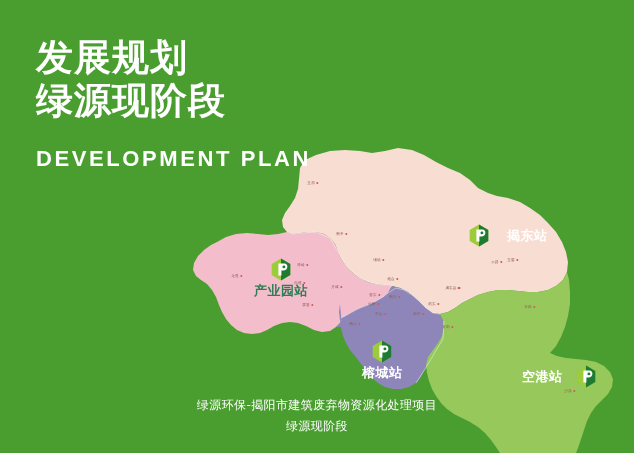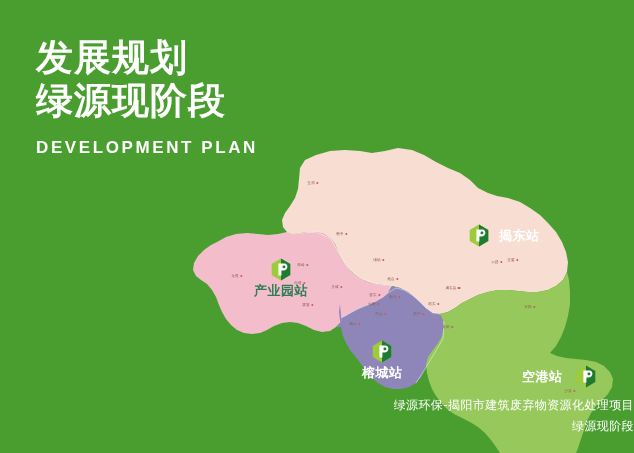--- a/index.html
+++ b/index.html
@@ -32,24 +32,24 @@
   .title-line {
     font-family: "DejaVu Sans", "Liberation Sans", sans-serif;
     font-weight: bold;
     font-size: 37px;
     line-height: 43px;
     color: #ffffff;
     letter-spacing: 1px;
     white-space: nowrap;
   }
   #subtitle-en {
-    margin-top: 16px;
+    margin-top: 24px;
     font-family: "Liberation Sans", "DejaVu Sans", sans-serif;
     font-weight: bold;
-    font-size: 17px;
+    font-size: 22px;
     letter-spacing: 2.6px;
     color: #ffffff;
     white-space: nowrap;
   }
 
   
   #map-wrap {
     position: absolute;
     left: 0;
     top: 0;
@@ -76,21 +76,21 @@
     height: 23px;
     flex: 0 0 auto;
     display: block;
   }
   .station .st-label {
     font-family: "DejaVu Sans", "Liberation Sans", sans-serif;
     font-weight: bold;
     font-size: 13px;
     letter-spacing: 0.5px;
   }
-  .station.logo-left .st-label { margin-left: 10px; }
+  .station.logo-left .st-label { margin-left: 18px; }
   .station.logo-right .st-label { margin-right: 13px; }
 
   .station.stacked {
     flex-direction: column;
     align-items: center;
   }
   .station.stacked .st-label { margin-top: 1px; }
 
   #station-jiedong   { left: 469px; top: 224px; }
   #station-jiedong .st-label { color: #ffffff; }
@@ -126,21 +126,21 @@
     flex: 0 0 auto;
   }
 
   
   #caption {
     position: absolute;
     left: 0;
     right: 0;
     bottom: 16px;
     z-index: 40;
-    text-align: right;
+    text-align: center;
   }
   .cap-line {
     font-family: "DejaVu Sans", "Liberation Sans", sans-serif;
     font-size: 12px;
     line-height: 21px;
     color: #ffffff;
     letter-spacing: 0.4px;
   }
 </style>
 </head>

